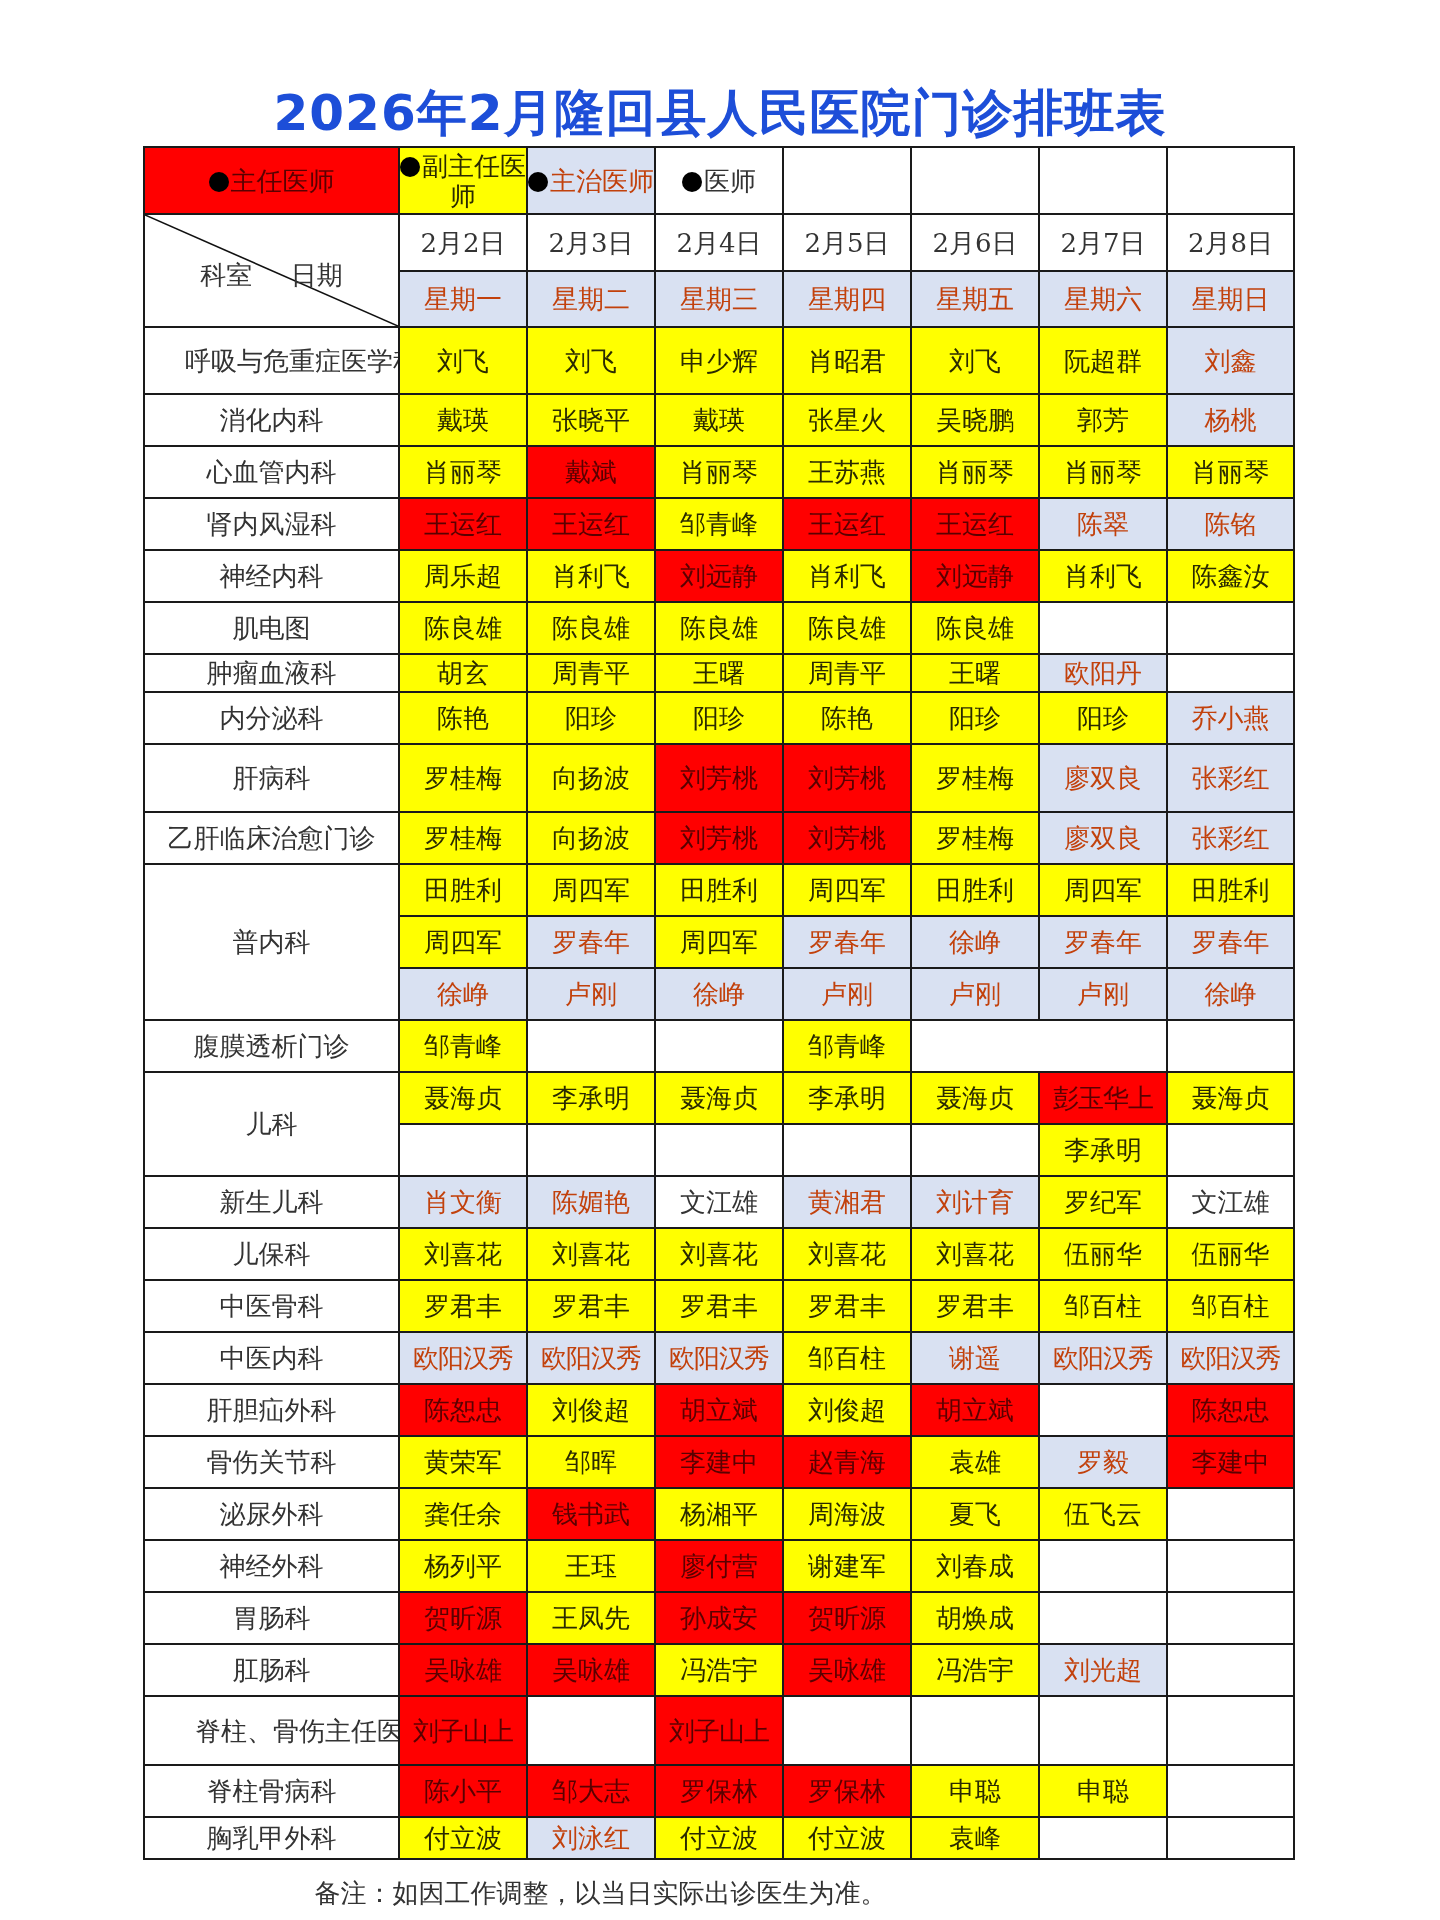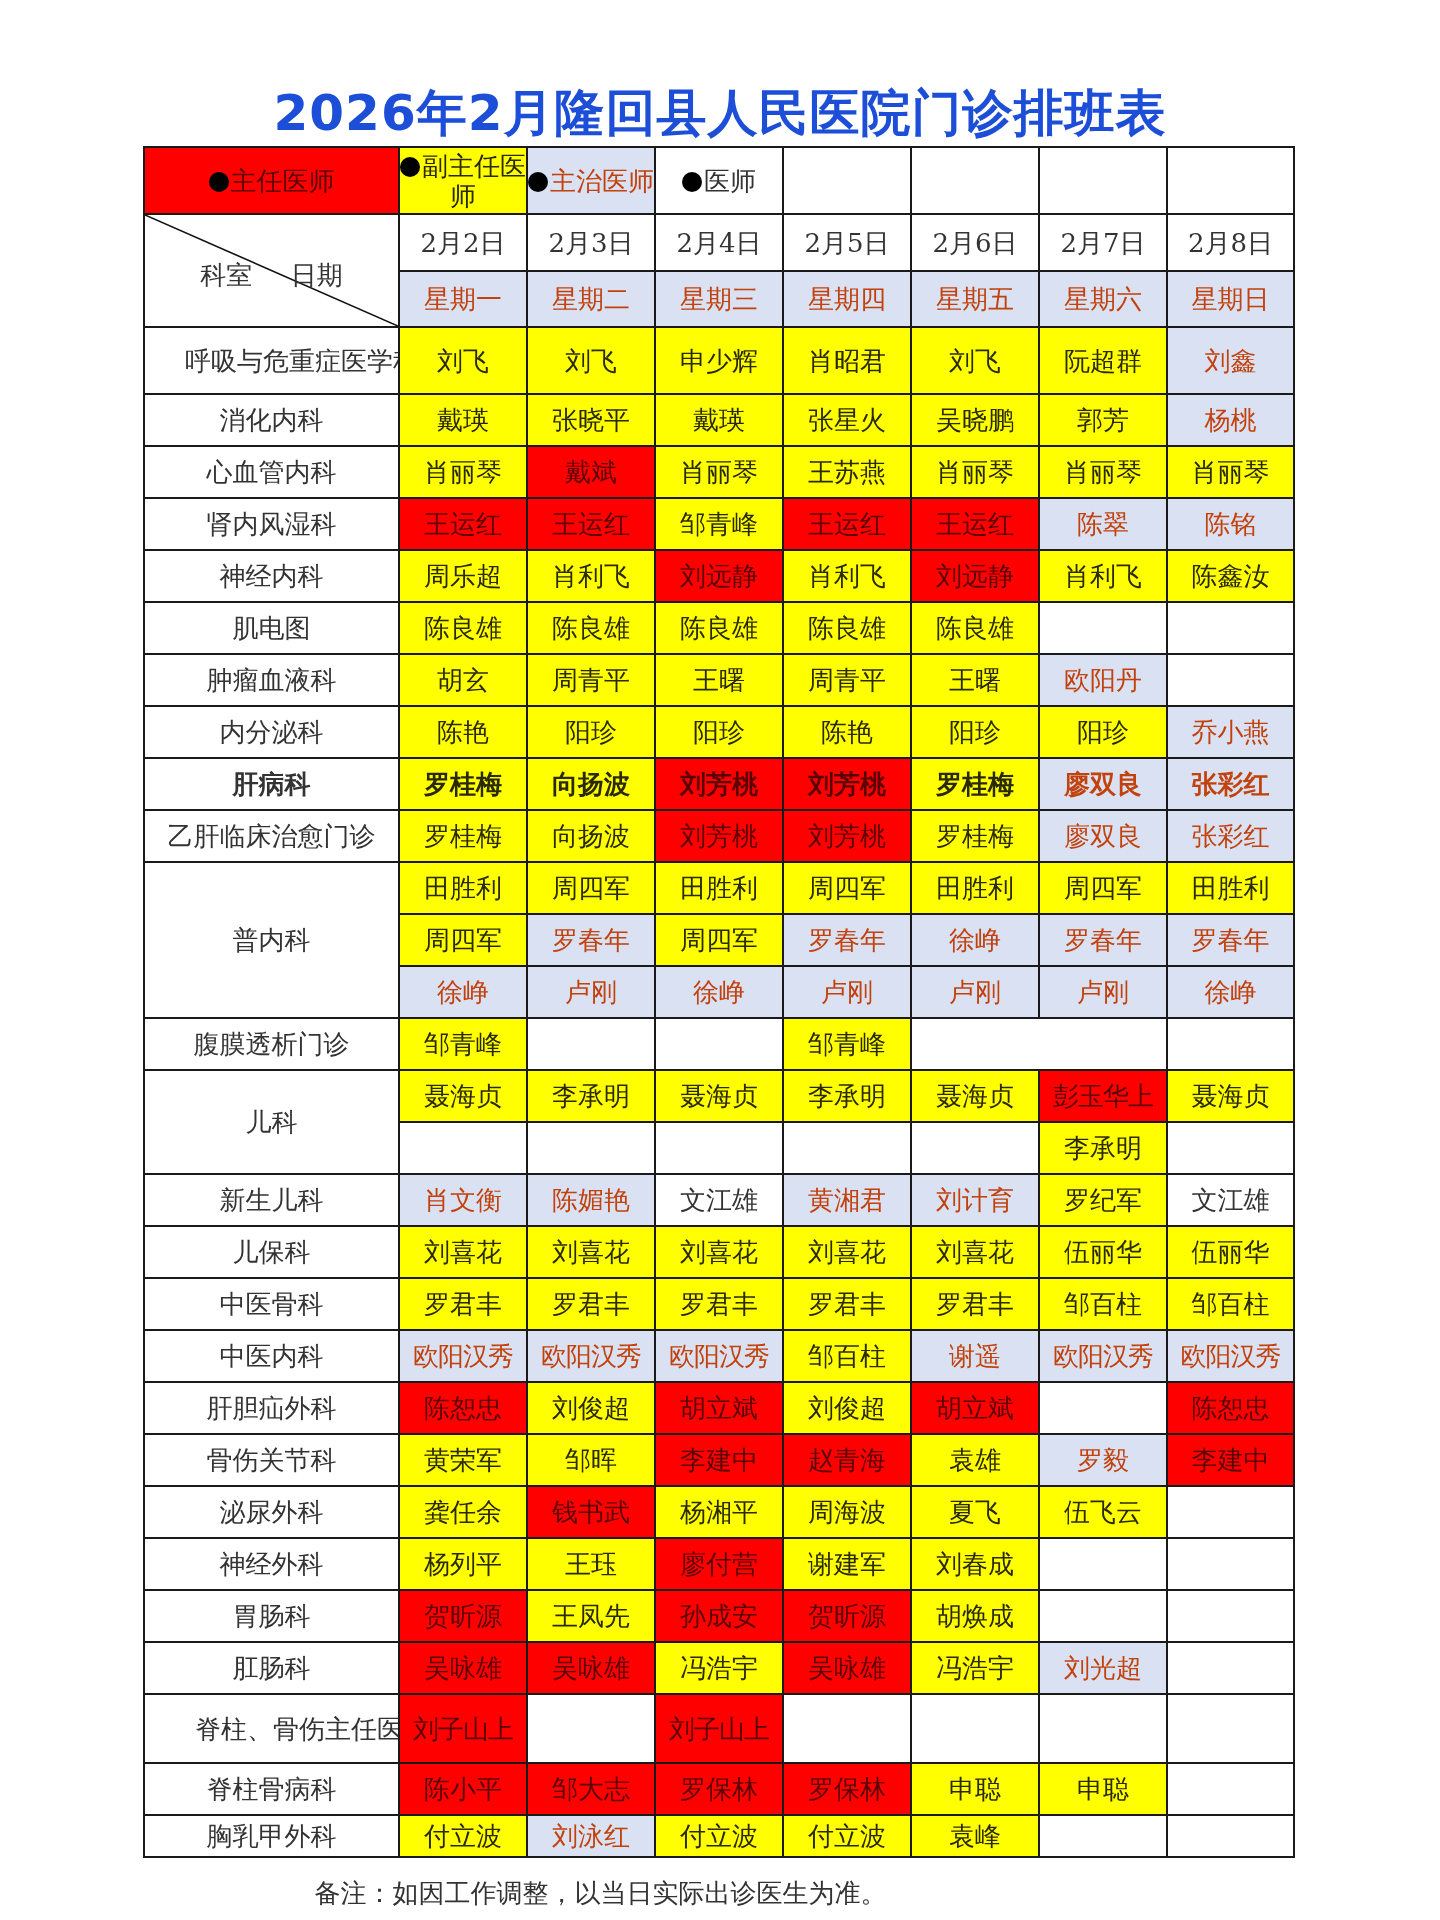--- a/index.html
+++ b/index.html
@@ -132,41 +132,41 @@
       <tr style="height: 52px;">
         <td class="dept" rowspan="1">肌电图</td>
         <td class="c-yellow">陈良雄</td>
         <td class="c-yellow">陈良雄</td>
         <td class="c-yellow">陈良雄</td>
         <td class="c-yellow">陈良雄</td>
         <td class="c-yellow">陈良雄</td>
         <td class="c-white"></td>
         <td class="c-white"></td>
       </tr>
-      <tr style="height: 52px;">
+      <tr style="height: 38px;">
         <td class="dept" rowspan="1">肿瘤血液科</td>
         <td class="c-yellow">胡玄</td>
         <td class="c-yellow">周青平</td>
         <td class="c-yellow">王曙</td>
         <td class="c-yellow">周青平</td>
         <td class="c-yellow">王曙</td>
         <td class="c-blue">欧阳丹</td>
         <td class="c-white"></td>
       </tr>
       <tr style="height: 52px;">
         <td class="dept" rowspan="1">内分泌科</td>
         <td class="c-yellow">陈艳</td>
         <td class="c-yellow">阳珍</td>
         <td class="c-yellow">阳珍</td>
         <td class="c-yellow">陈艳</td>
         <td class="c-yellow">阳珍</td>
         <td class="c-yellow">阳珍</td>
         <td class="c-blue">乔小燕</td>
       </tr>
-      <tr style="height: 52px; font-weight: bold;">
+      <tr style="height: 68px;">
         <td class="dept" rowspan="1">肝病科</td>
         <td class="c-yellow">罗桂梅</td>
         <td class="c-yellow">向扬波</td>
         <td class="c-red">刘芳桃</td>
         <td class="c-red">刘芳桃</td>
         <td class="c-yellow">罗桂梅</td>
         <td class="c-blue">廖双良</td>
         <td class="c-blue">张彩红</td>
       </tr>
       <tr style="height: 52px;">

